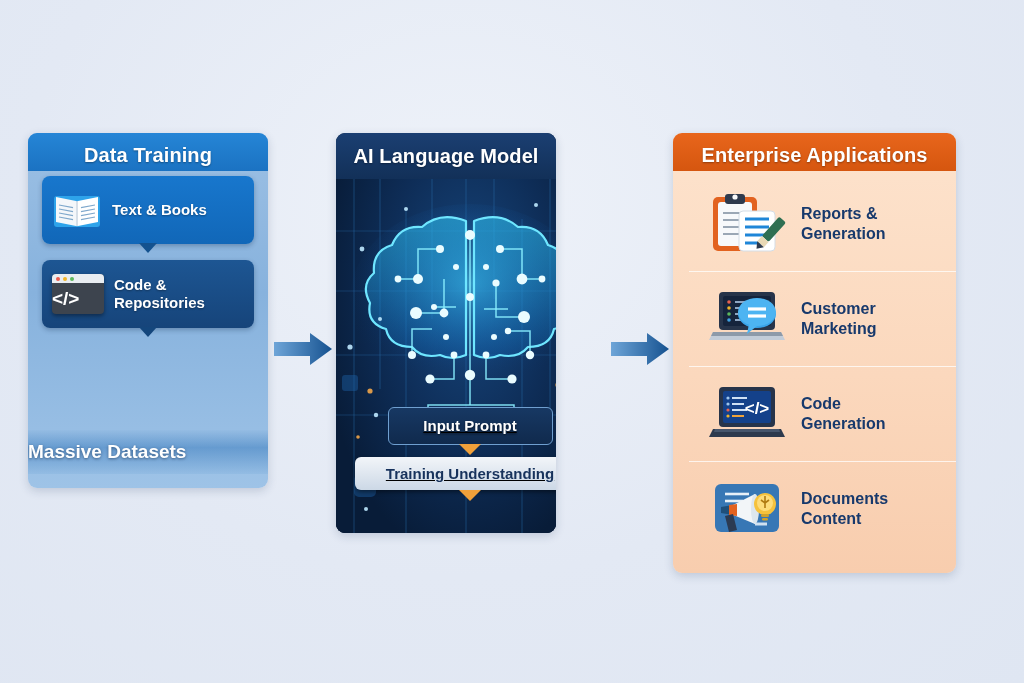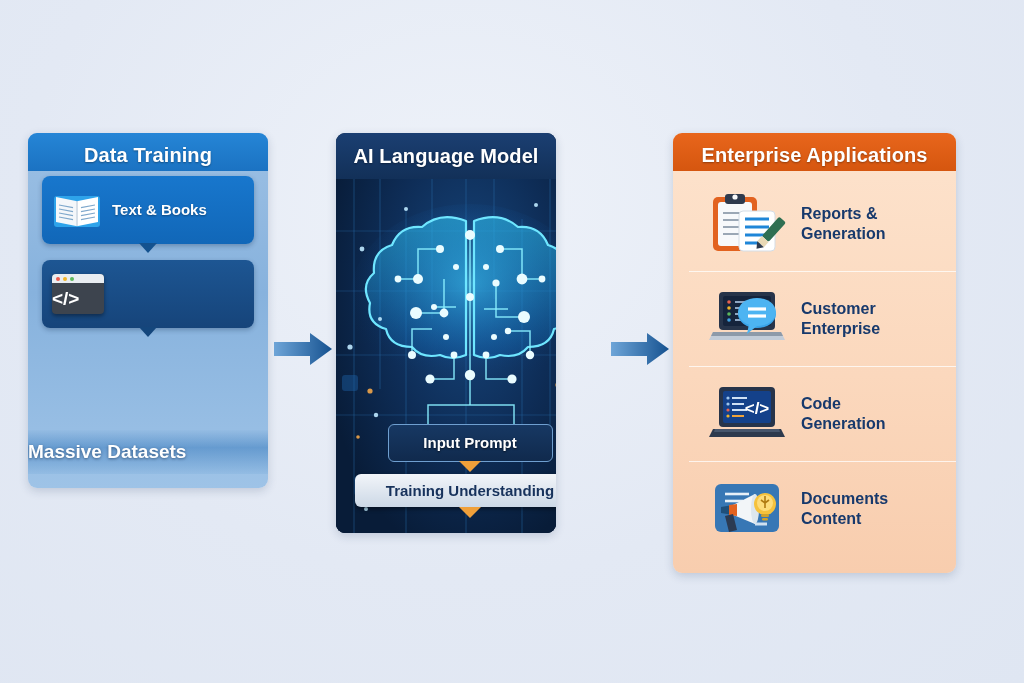--- a/index.html
+++ b/index.html
@@ -71,21 +71,21 @@
   .ico-web{width:54px;height:42px;}
 
   
   #center{left:336px;top:133px;width:220px;height:400px;background:#0b1f3d;}
   #center .panel-head{background:linear-gradient(180deg,#1b3f72 0%,#123058 100%);height:46px;line-height:46px;}
   .brainwrap{position:relative;width:268px;height:354px;overflow:hidden;
              background:
                radial-gradient(ellipse at 50% 32%, #17477e 0%, #0e2d57 45%, #081c38 80%),
                #07172f;}
   .brainwrap svg.circuit{position:absolute;left:0;top:0;}
-  .stack{position:absolute;left:0;bottom:14px;width:268px;}
+  .stack{position:absolute;left:0;bottom:31px;width:268px;text-decoration:underline;}
   .pill{
     position:relative;margin:0 auto 12px auto;border-radius:6px;
     text-align:center;font-size:15px;font-weight:bold;line-height:33px;height:33px;
   }
   .pill.prompt{width:163px;background:linear-gradient(180deg,#173863 0%,#102a4d 100%);
                border:1px solid #6f9fd0;color:#fff;height:36px;line-height:36px;
                text-shadow:0 1px 2px rgba(0,0,0,.6);}
   .pill.light{width:230px;background:linear-gradient(180deg,#f2f5f9 0%,#ccd8e6 100%);
               color:#17325c;box-shadow:0 2px 4px rgba(0,0,0,.45);}
   .pill.accent{width:230px;background:linear-gradient(90deg,#f0922b 0%,#fbc95f 50%,#ef8f27 100%);
@@ -147,20 +147,21 @@
 
       <div class="dcard c2">
         <span class="ico ico-code">
           <span class="bar">
             <span class="dot" style="background:#eb5b4d"></span>
             <span class="dot" style="background:#f0b429"></span>
             <span class="dot" style="background:#5cb85c"></span>
           </span>
           <span class="glyph">&lt;/&gt;</span>
         </span>
+        <span class="dlabel">Code &amp; Repositories</span>
         <span class="tip"></span>
       </div>
 
 
     </div>
     <div class="left-foot">Massive Datasets</div>
   </div>
 
   <div class="flowarrow" style="left:272px;top:329px;">
     <svg width="62" height="40" viewBox="0 0 62 40">
@@ -377,21 +378,21 @@
             <ellipse cx="50" cy="26" rx="19" ry="14" fill="#4db4f2"></ellipse>
             <path d="M42 38 L40 48 L50 40 Z" fill="#4db4f2"></path>
             <g stroke="#ffffff" stroke-width="3.2">
               <line x1="41" y1="23" x2="59" y2="23"></line>
                 <line x1="41" y1="30" x2="59" y2="30"></line>
             </g>
           </svg>
         </span>
         <span class="app-label">
           <span>Customer</span><br>
-          <span>Enterprise</span>
+          <span>Marketing</span>
         </span>
       </div>
 
       <div class="app-row">
         <span class="app-ico">
           <svg width="80" height="66" viewBox="0 0 80 66">
             <rect x="12" y="6" width="56" height="40" rx="4" fill="#27344a"></rect>
             <rect x="16" y="10" width="48" height="32" rx="2" fill="#14418a"></rect>
             <g stroke="#cfe0f4" stroke-width="2">
               <line x1="25" y1="17" x2="40" y2="17"></line>

